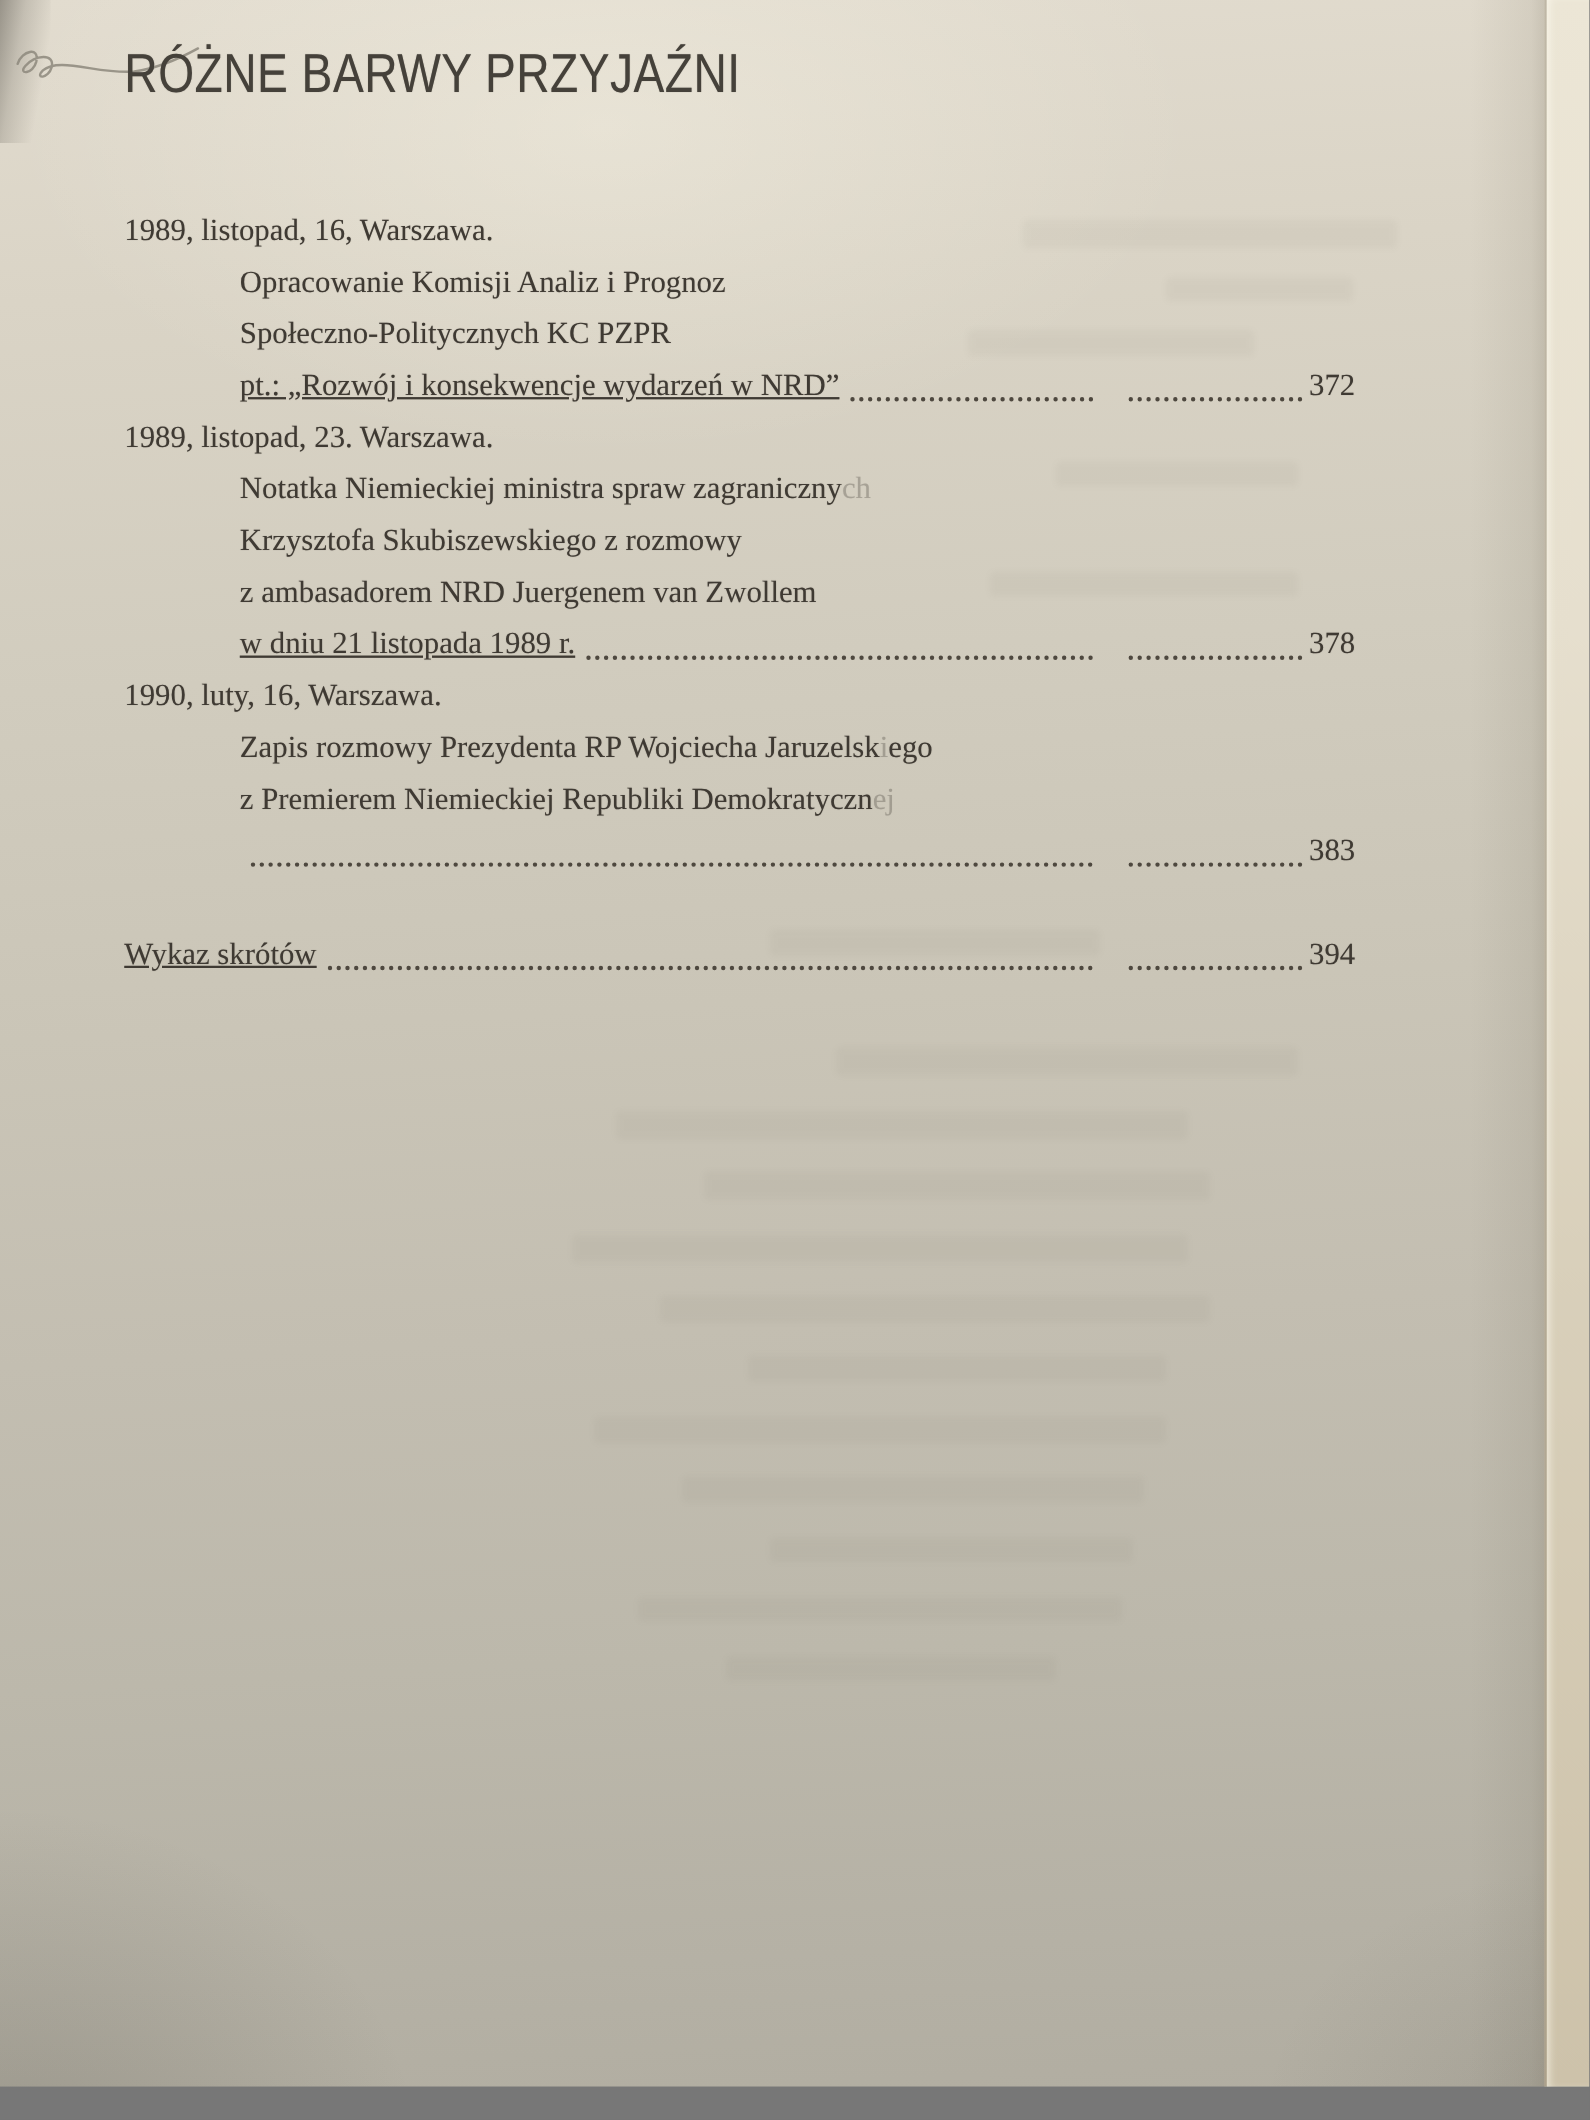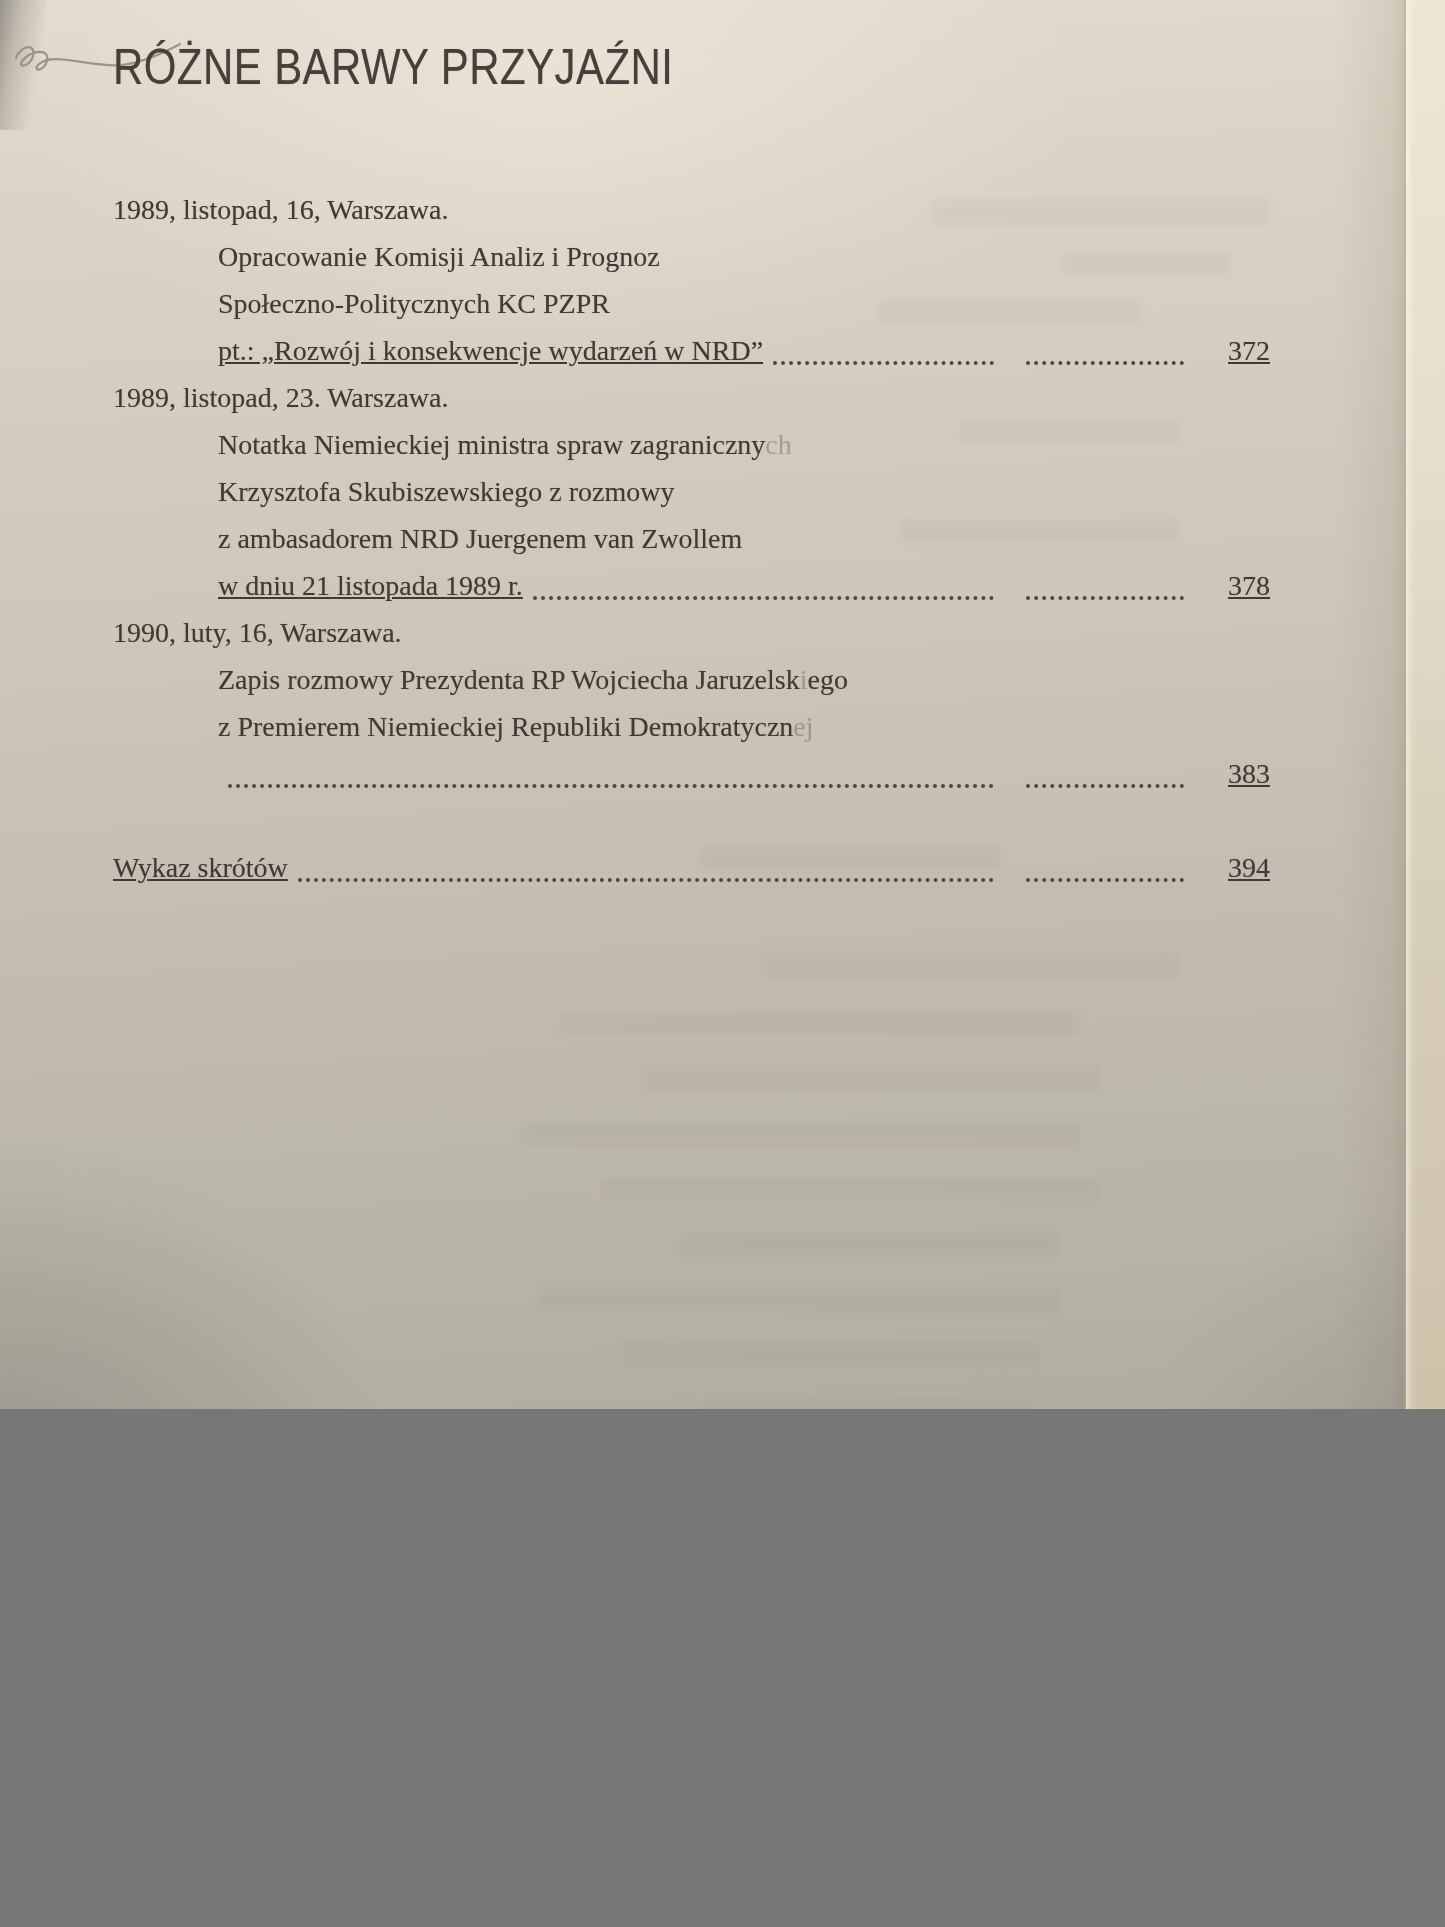--- a/index.html
+++ b/index.html
@@ -1,18 +1,18 @@
 <!DOCTYPE html>
 <html><head>
 <meta charset="utf-8">
 <style>
   html,body{margin:0;padding:0;background:#777;}
   #photo{
     position:relative;
-    width:1445px;height:1409px;
+    width:1445px;height:1897px;
     overflow:hidden;
     background:
       radial-gradient(ellipse 900px 500px at 38% 6%, rgba(255,252,238,0.30), rgba(255,252,238,0) 60%),
       radial-gradient(ellipse 700px 600px at 0% 104%, rgba(58,56,48,0.20), rgba(58,56,48,0) 55%),
       radial-gradient(ellipse 500px 400px at 100% 102%, rgba(70,66,56,0.12), rgba(70,66,56,0) 60%),
       linear-gradient(177deg,#e2dccf 0%, #dad4c6 14%, #d1ccbe 32%, #cac5b7 48%, #c3beb1 63%, #bcb8ab 78%, #b5b1a5 92%, #b1ada1 100%);
     font-family:"Liberation Serif", serif;
     color:#3f3a33;
   }
   
@@ -49,21 +49,21 @@
     font-size:28px;line-height:47px;
     text-shadow:0 0 1px rgba(63,58,51,0.35);
   }
   .row{height:47px;white-space:nowrap;}
   .indent{padding-left:105px;}
   .leader-row{display:flex;align-items:flex-end;height:47px;}
   .leader-row .txt{white-space:nowrap;line-height:47px;text-decoration:underline;}
   .dots1{flex:1 1 auto;min-width:26px;border-bottom:4px dotted #4e483f;margin:0 6px 9px 10px;}
   .dotgap{flex:0 0 26px;}
   .dots2{flex:0 0 158px;border-bottom:4px dotted #4e483f;margin:0 6px 9px 0;}
-  .pageno{flex:0 0 80px;text-align:right;line-height:47px;text-decoration:underline;}
+  .pageno{flex:0 0 80px;text-align:left;line-height:47px;}
   .spacer{height:47px;}
   .faded{opacity:0.30;filter:blur(0.6px);}
   
   .ghost{position:absolute;background:#6f6a5c;opacity:0.055;filter:blur(3px);border-radius:4px;pointer-events:none;}
 </style>
 </head>
 <body>
 
 <div id="photo">
 

